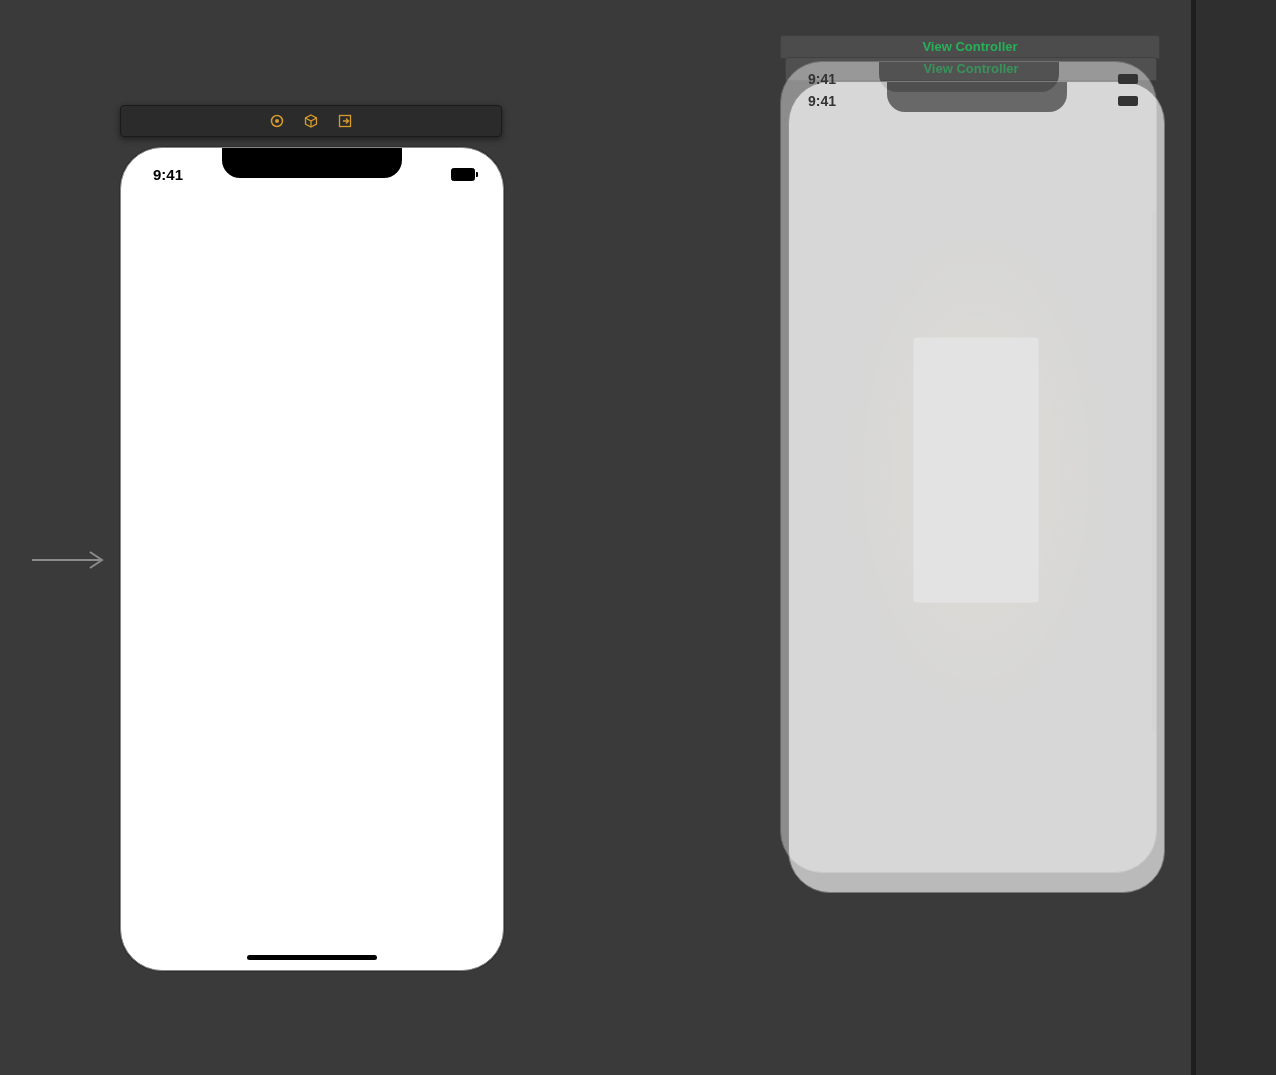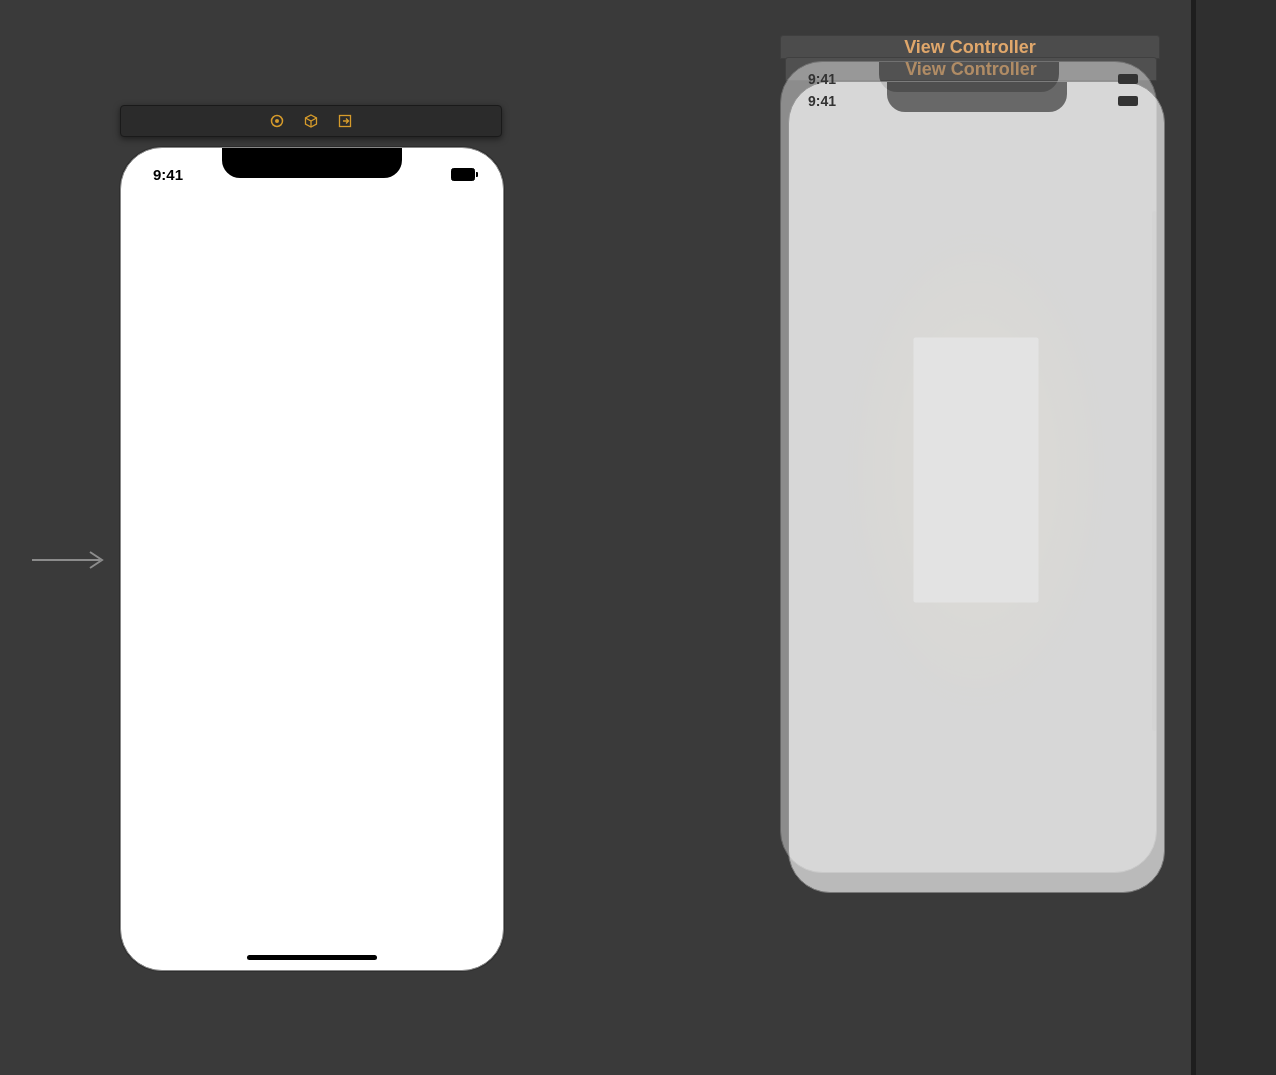--- a/index.html
+++ b/index.html
@@ -146,22 +146,22 @@
     left: 780px;
     top: 35px;
     width: 380px;
   }
 
   .title-bar {
     height: 22px;
     background: #505050;
     border: 1px solid #404040;
     border-radius: 3px 3px 0 0;
-    color: #fdba74;
-    font-size: 18px;
+    color: #22c55e;
+    font-size: 13px;
     font-weight: 600;
     text-align: center;
     line-height: 22px;
   }
   .title-bar.back {
     opacity: 0.85;
   }
   .title-bar.front {
     position: relative;
     margin-top: -2px;

